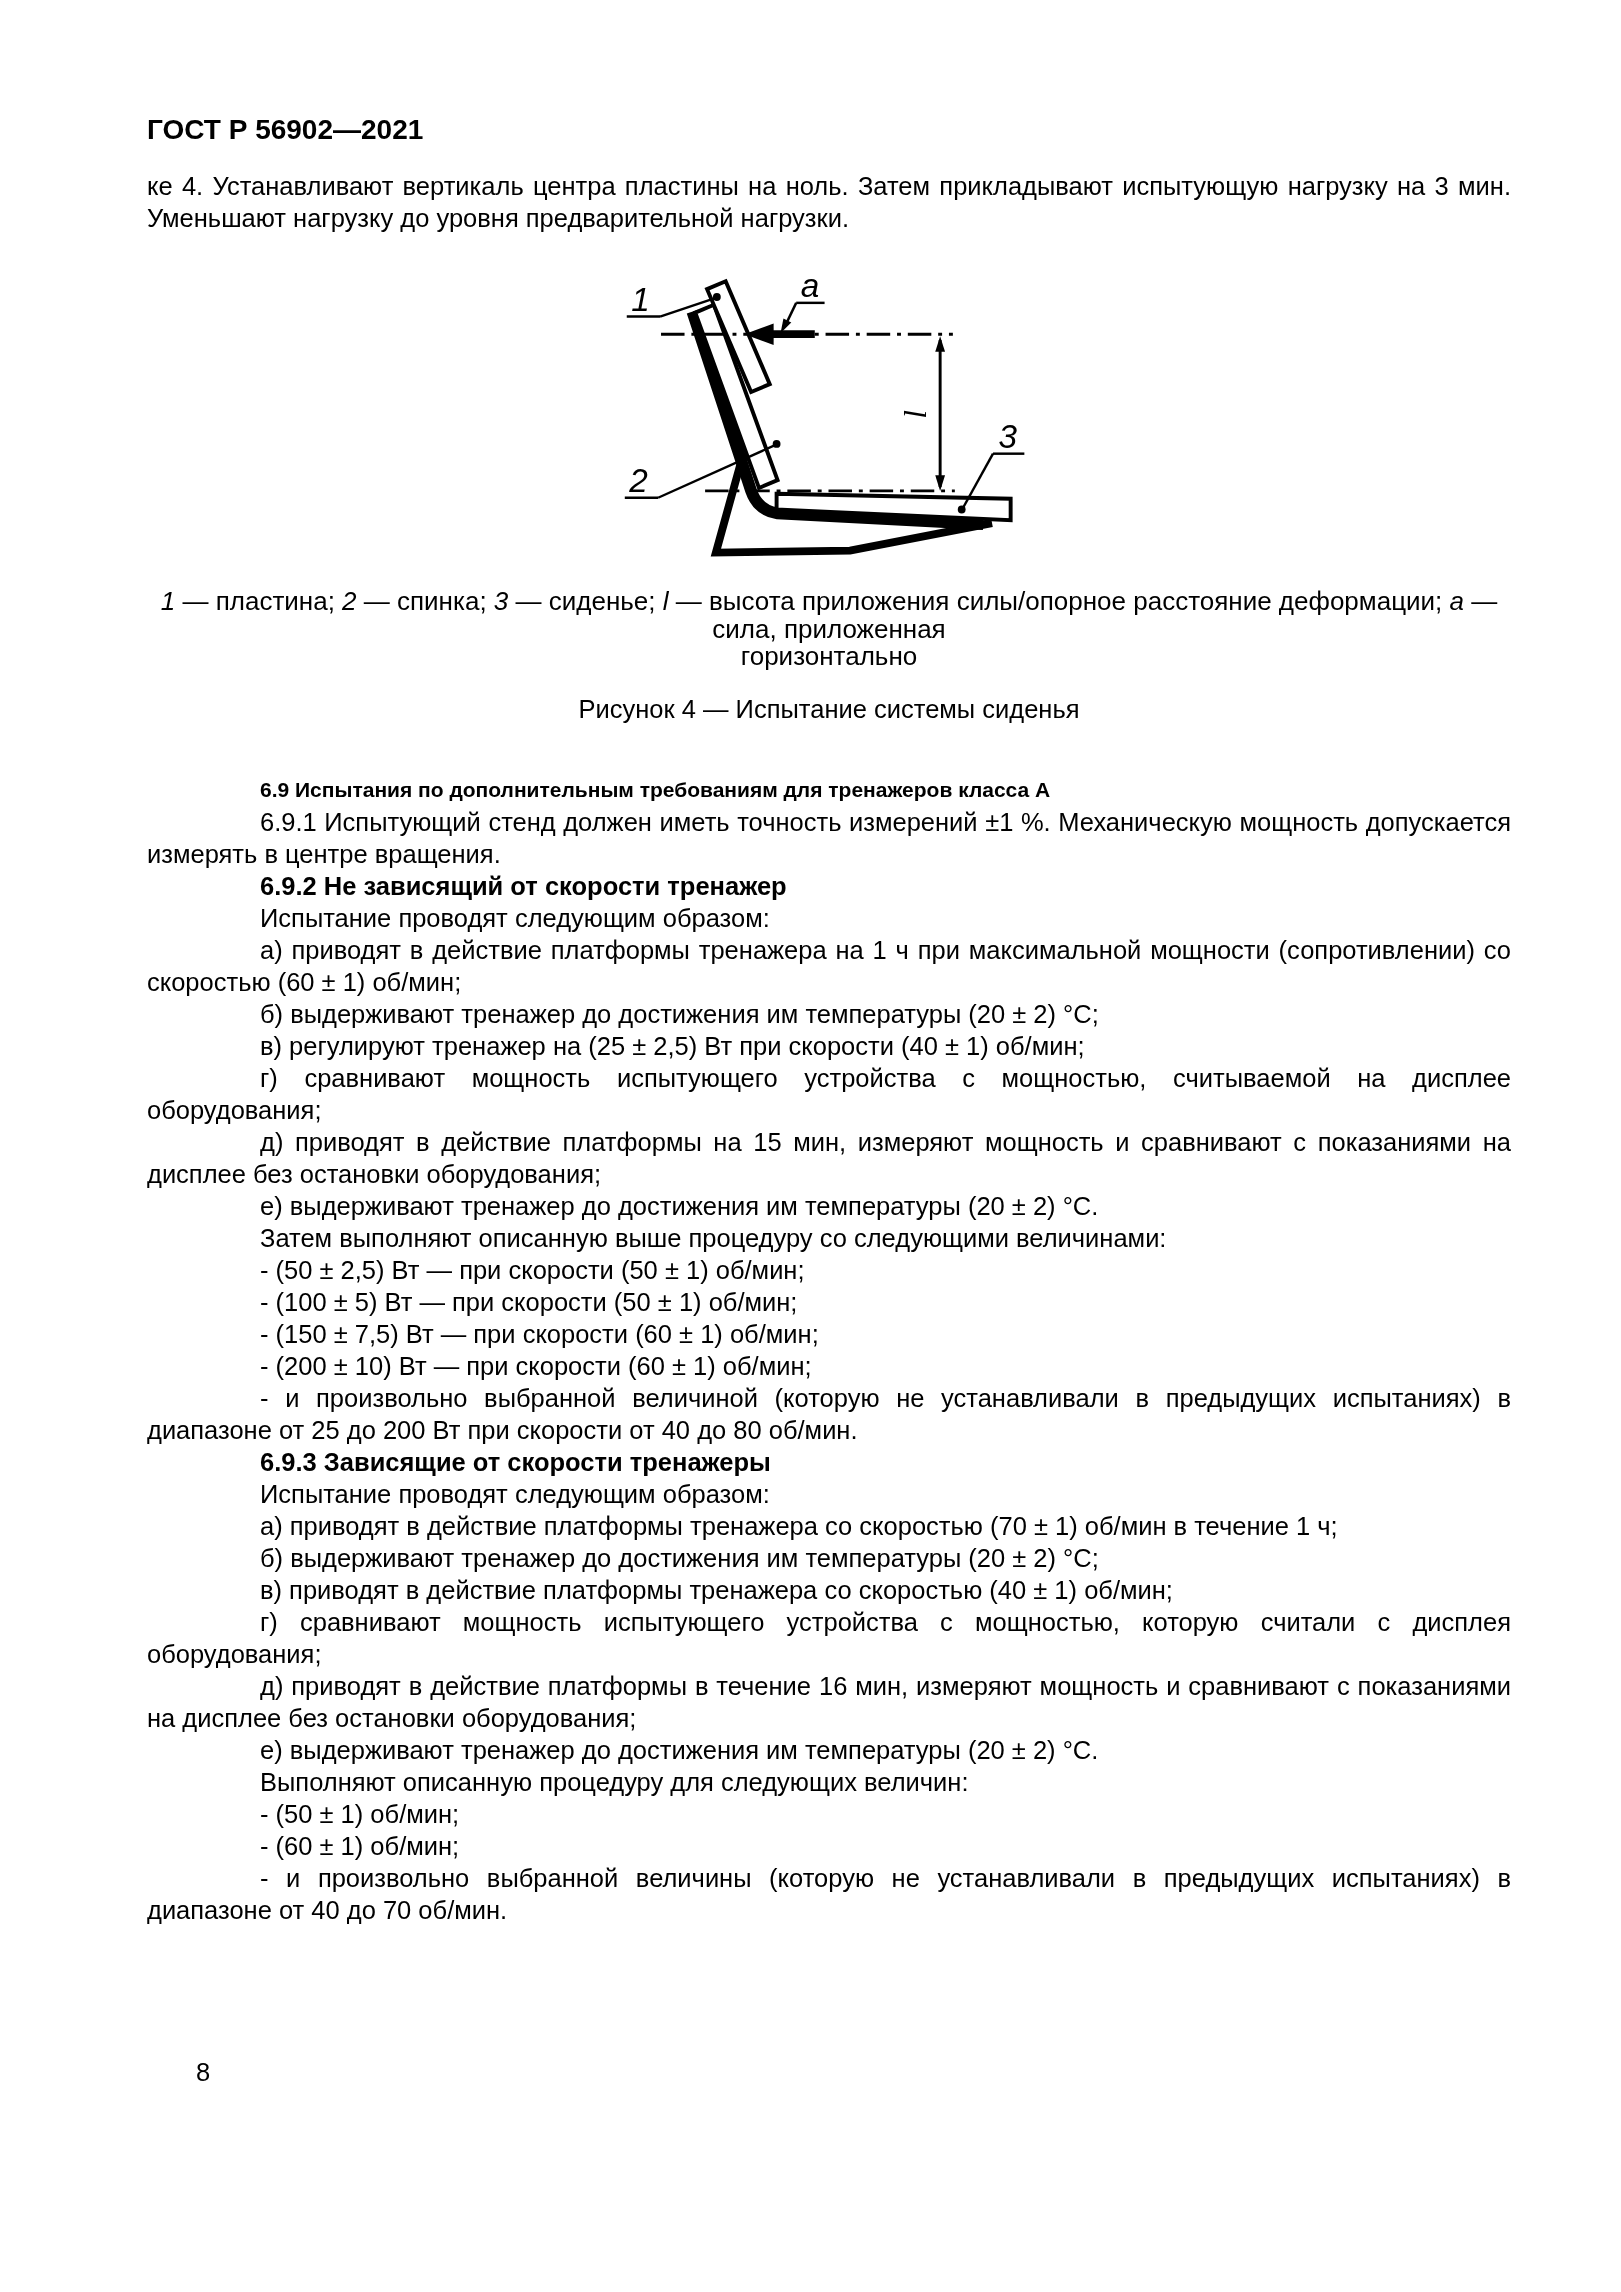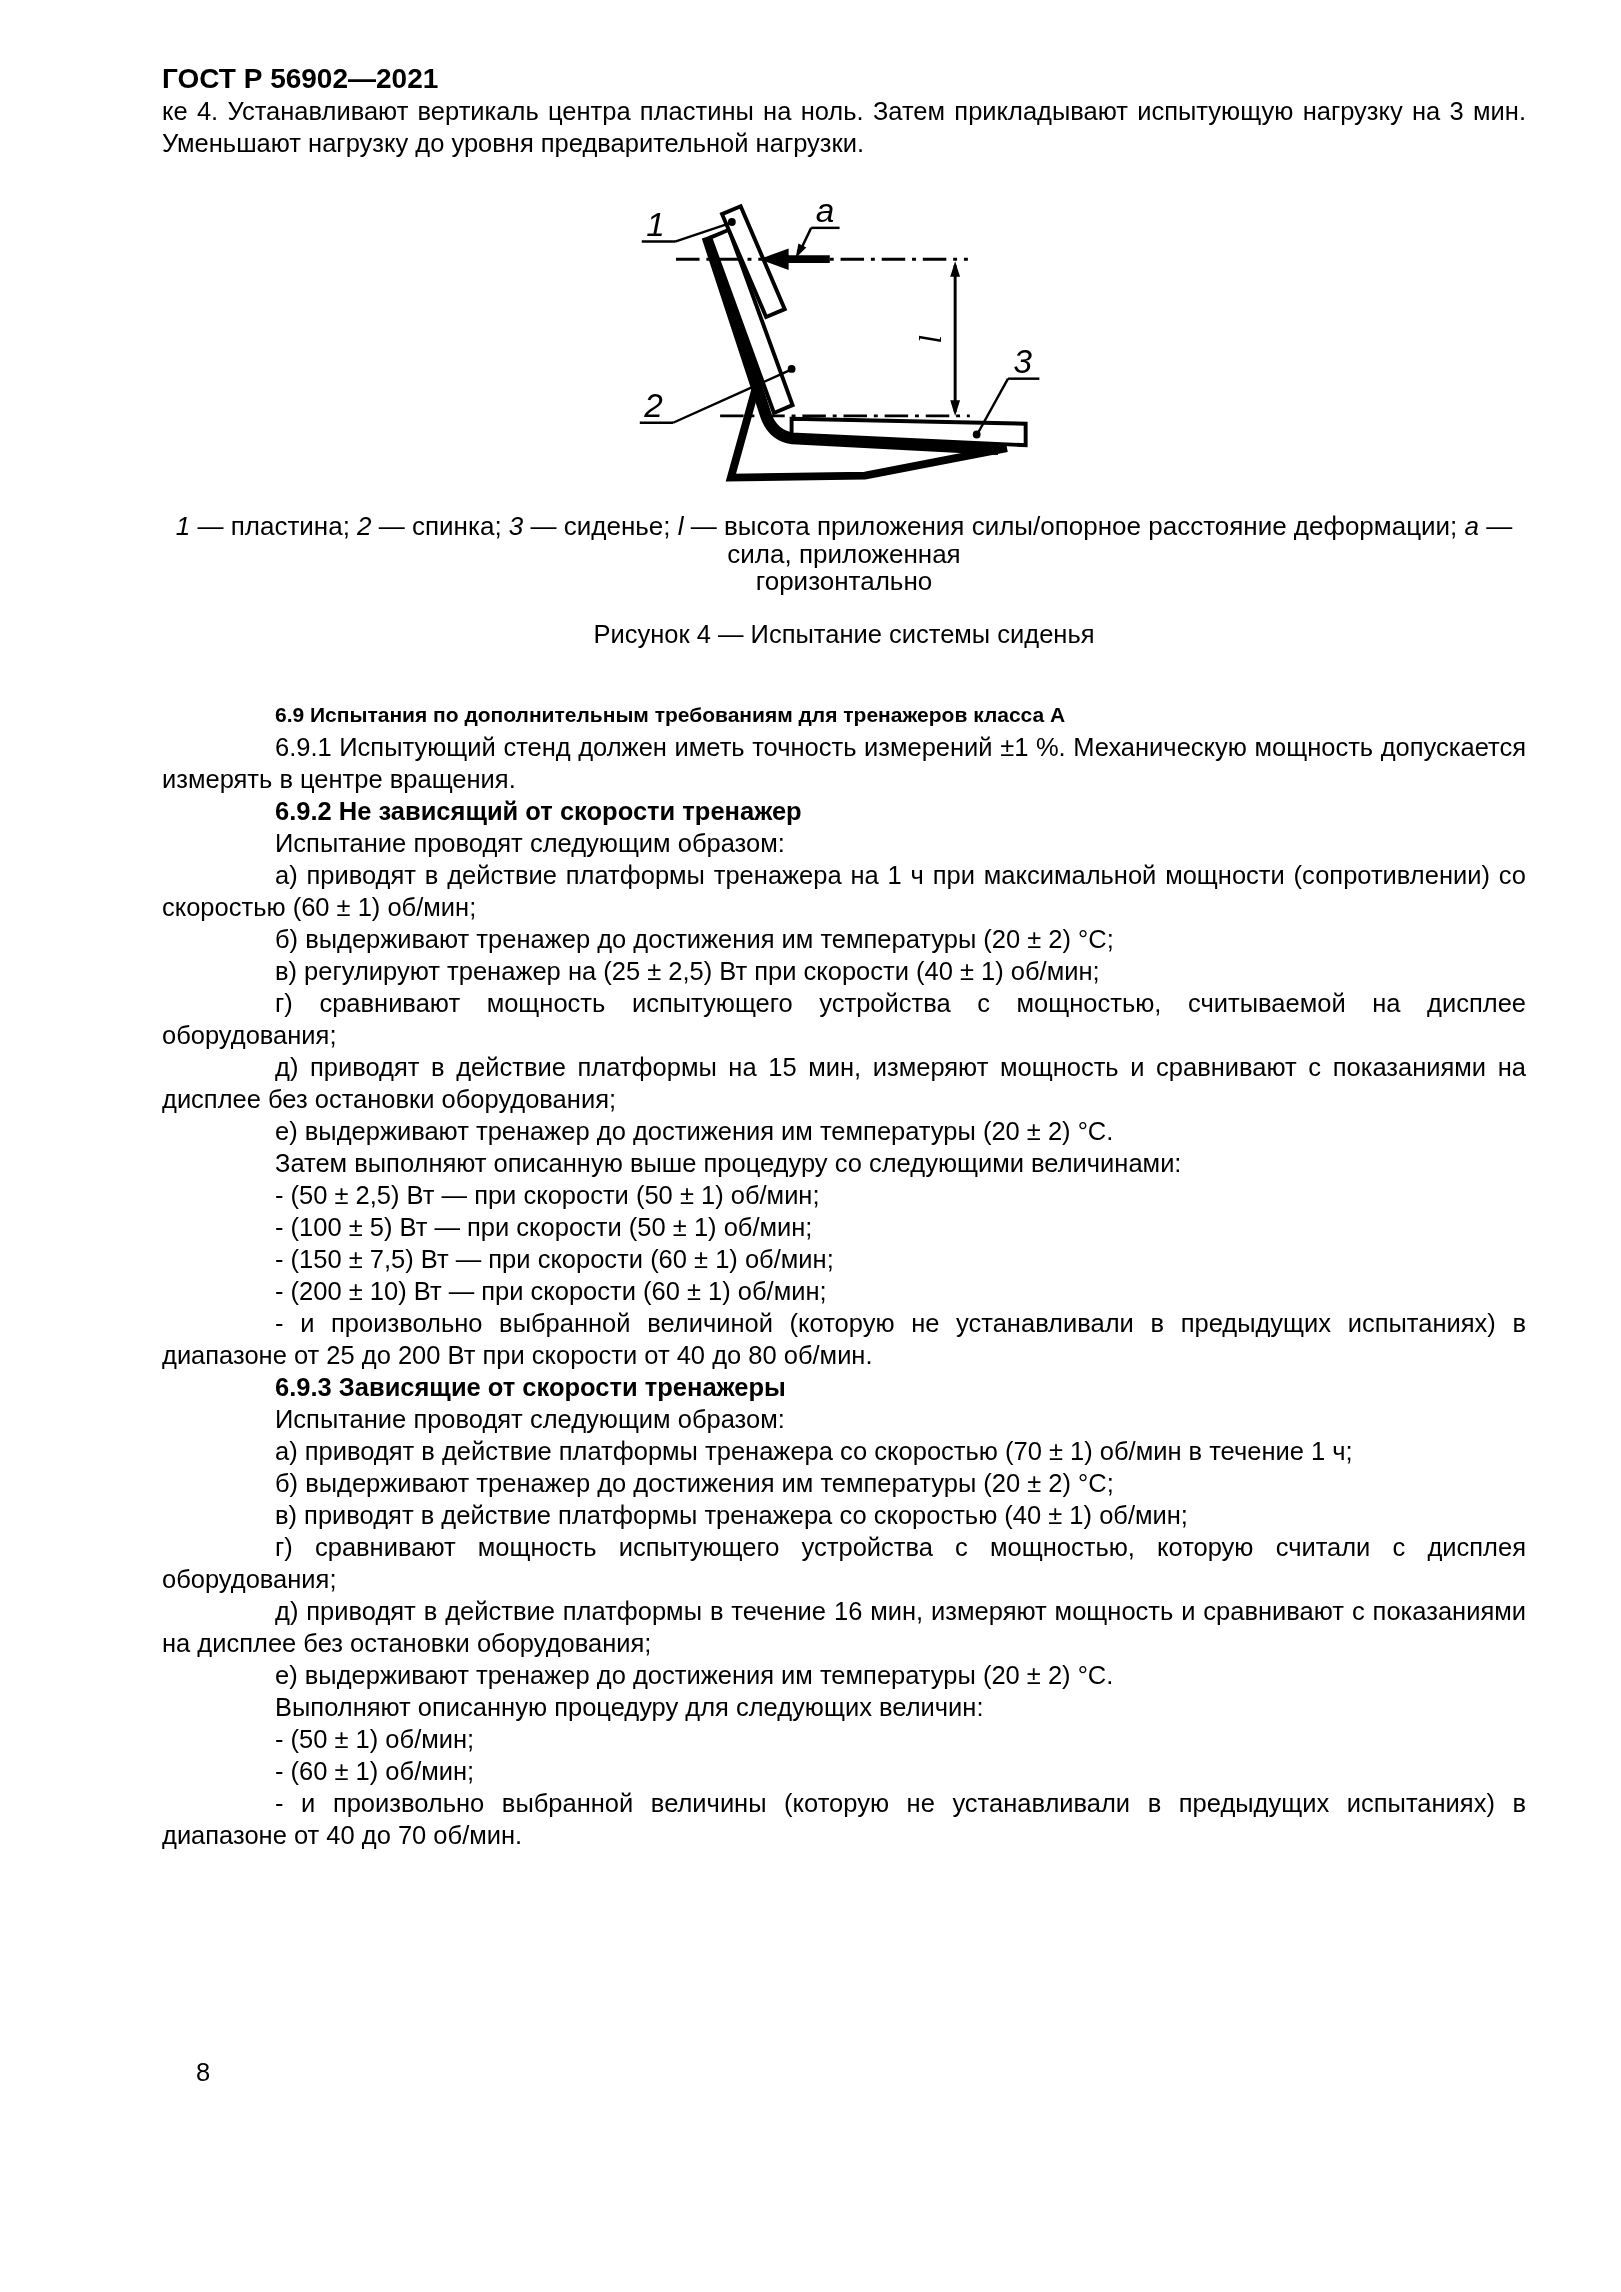--- a/index.html
+++ b/index.html
@@ -1,24 +1,24 @@
 <!DOCTYPE html>
 <html><head>
 <meta charset="utf-8">
 <style>
   * { margin:0; padding:0; box-sizing:border-box; }
   html,body { background:#ffffff; }
   body {
     width:1621px; height:2293px; position:relative; overflow:hidden;
     font-family:"Liberation Sans", sans-serif; color:#000;
   }
-  .content { position:absolute; left:162px; top:0; width:1364px; padding-top:62px; }
+  .content { position:absolute; left:147px; top:0; width:1364px; padding-top:113px; }
   .doc-header { font-size:28px; font-weight:bold; line-height:33px; }
   p.body { font-size:25.5px; line-height:32px; text-align:justify; text-indent:113px; margin:0; }
-  p.noindent { text-indent:0; }
+  p.noindent { text-indent:0;margin-top:24px; }
   .p-intro { margin-top:51px; }
   .figure-wrap { width:568px; height:333px; margin:13.7px 0 0 421px; }
   .caption { font-size:26px; line-height:27.4px; text-align:center; margin-top:7.8px; }
   .fig-title { font-size:25.5px; line-height:31px; text-align:center; margin-top:23px; }
   .it { font-style:italic; }
   .h-main { font-size:21px; line-height:32px; font-weight:bold; text-indent:113px; margin-top:49px; }
   .mt16 { margin-top:15.7px; }
   .bold { font-weight:bold; }
   .h-sub { margin-top:7.8px; }
   .page-num { position:absolute; left:196px; top:2056px; font-size:25.5px; line-height:32px; }

